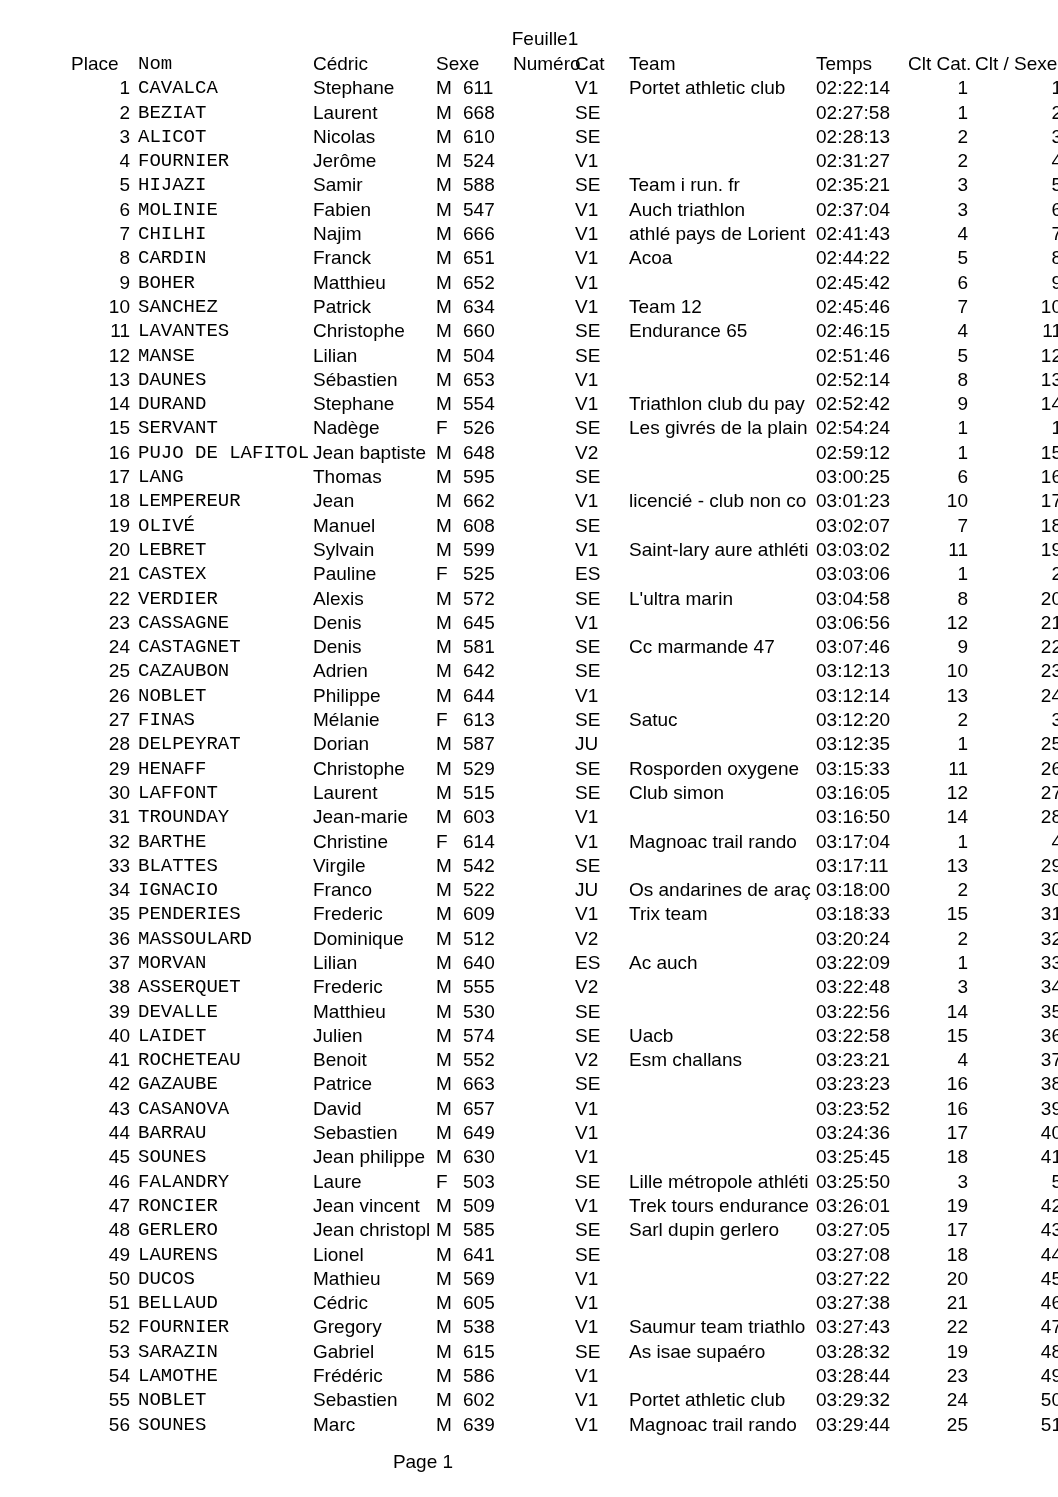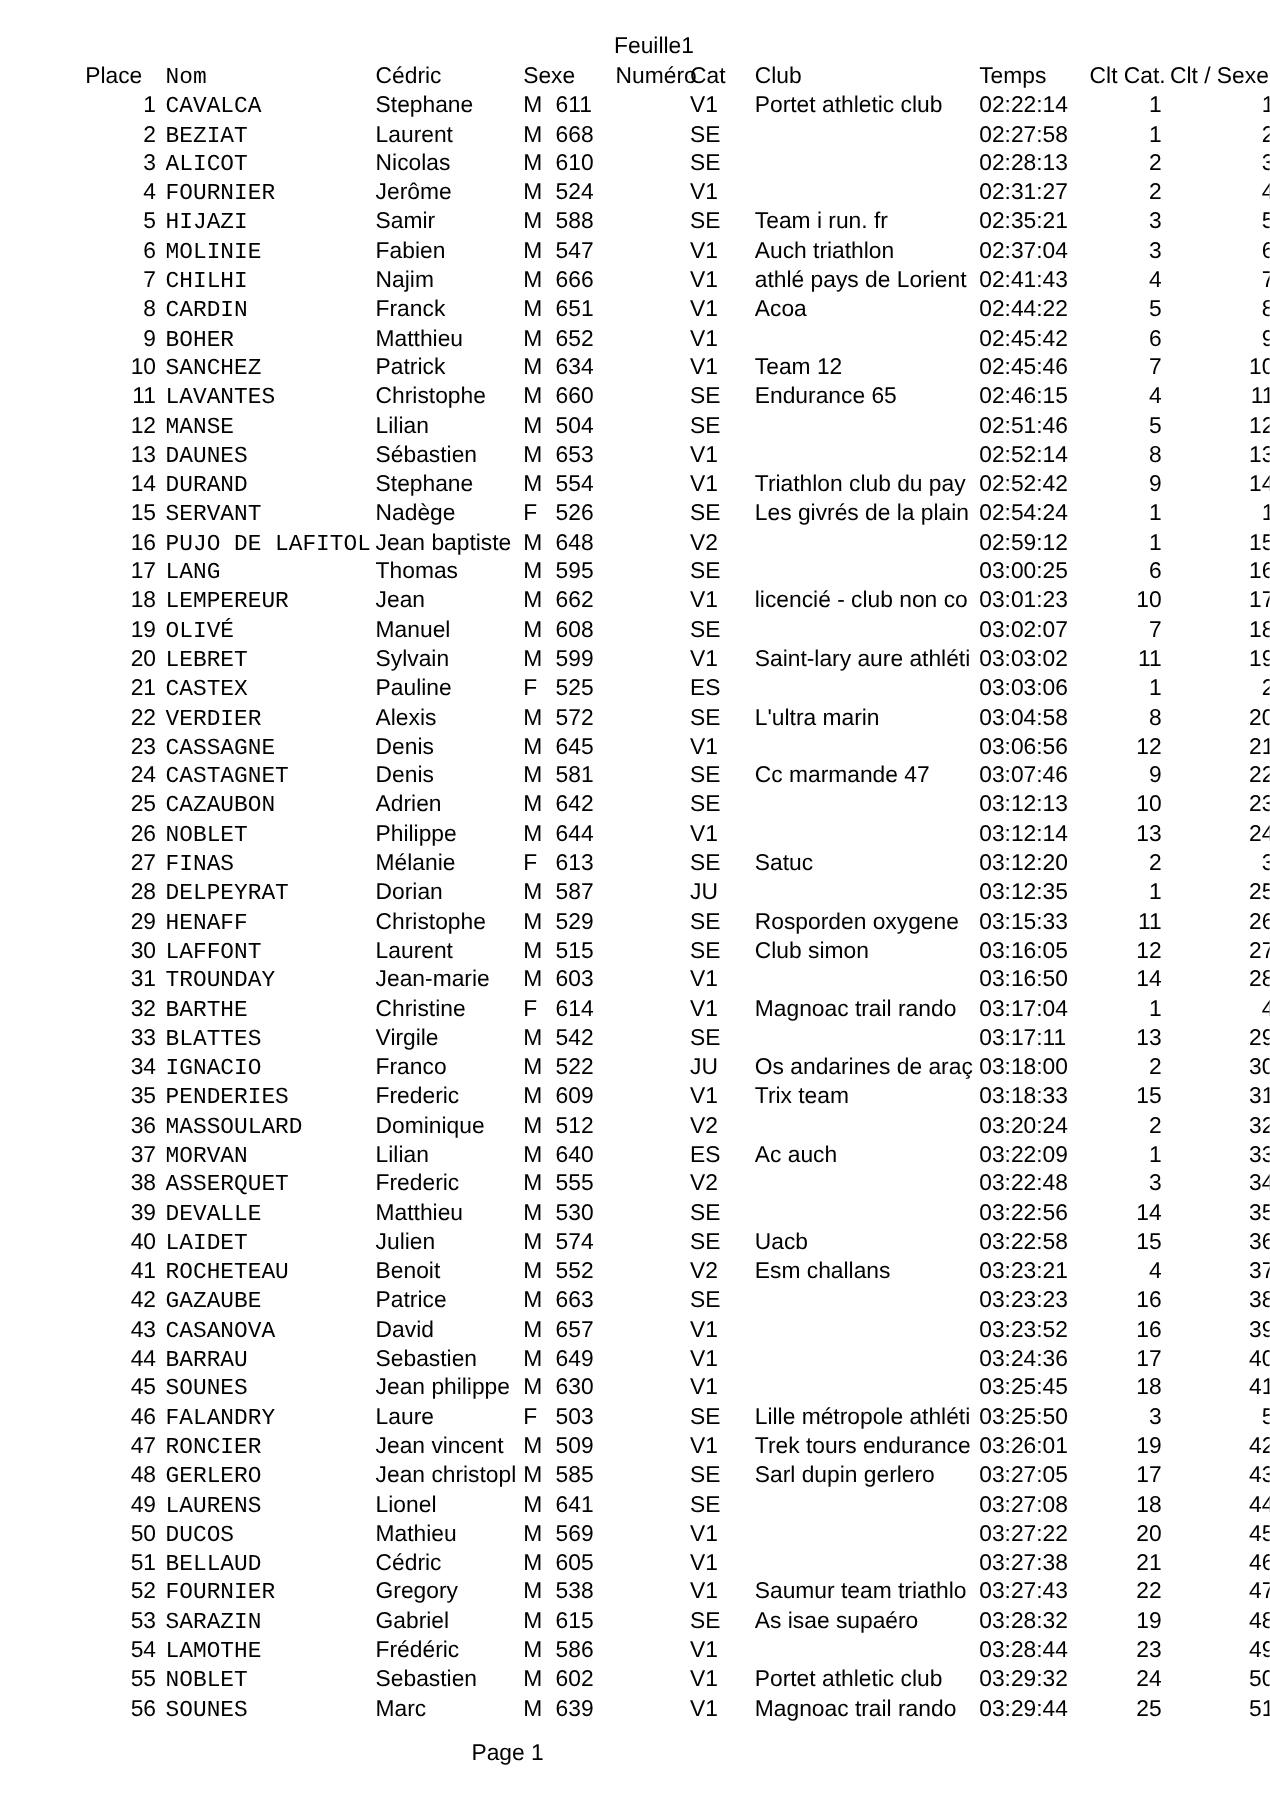--- a/index.html
+++ b/index.html
@@ -31,21 +31,21 @@
 <div class="title">Feuille1</div>
 
 <div class="grid">
   <div class="row hdr">
     <span class="c-place">Place</span>
     <span class="c-nom">Nom</span>
     <span class="c-prenom">Cédric</span>
     <span class="c-sexe">Sexe</span>
     <span class="c-num">Numéro</span>
     <span class="c-cat">Cat</span>
-    <span class="c-club">Club</span>
+    <span class="c-club">Team</span>
     <span class="c-temps">Temps</span>
     <span class="c-cltcat">Clt Cat.</span>
     <span class="c-cltsexe">Clt / Sexe</span>
   </div>
   <div id="rows">
       <div class="row">
         <span class="c-place">1</span>
         <span class="c-nom">CAVALCA</span>
         <span class="c-prenom">Stephane</span>
         <span class="c-sexe">M</span>

